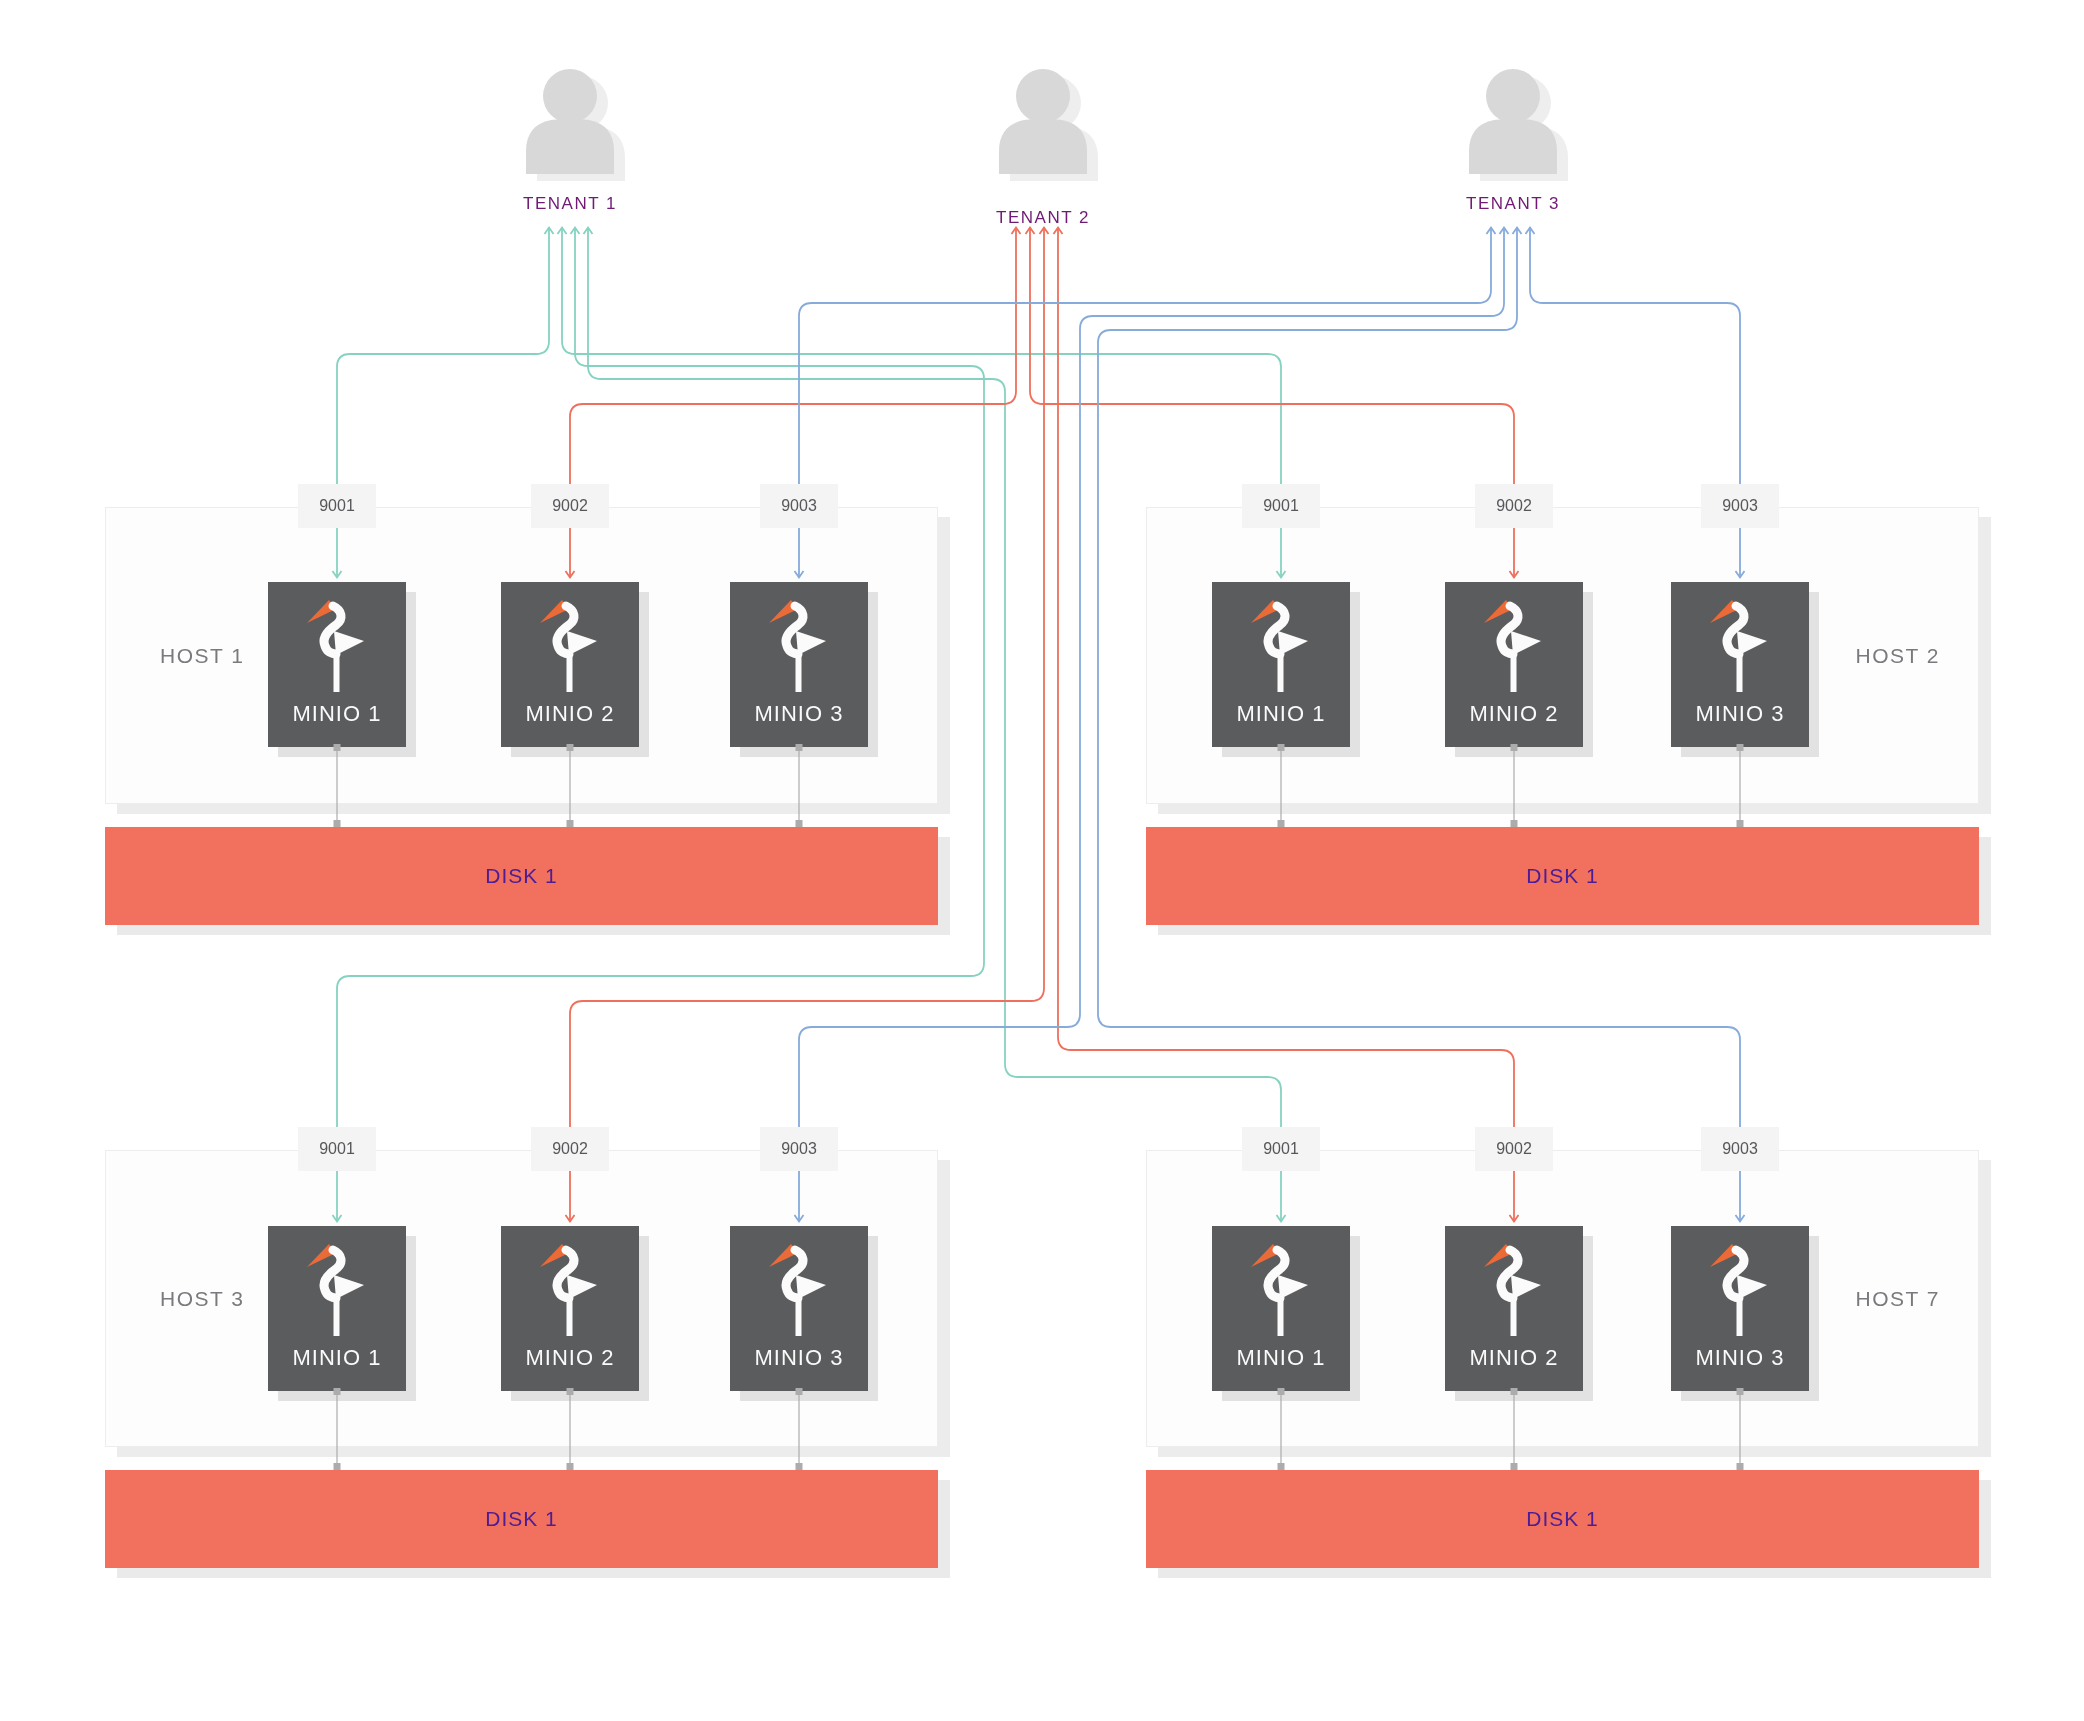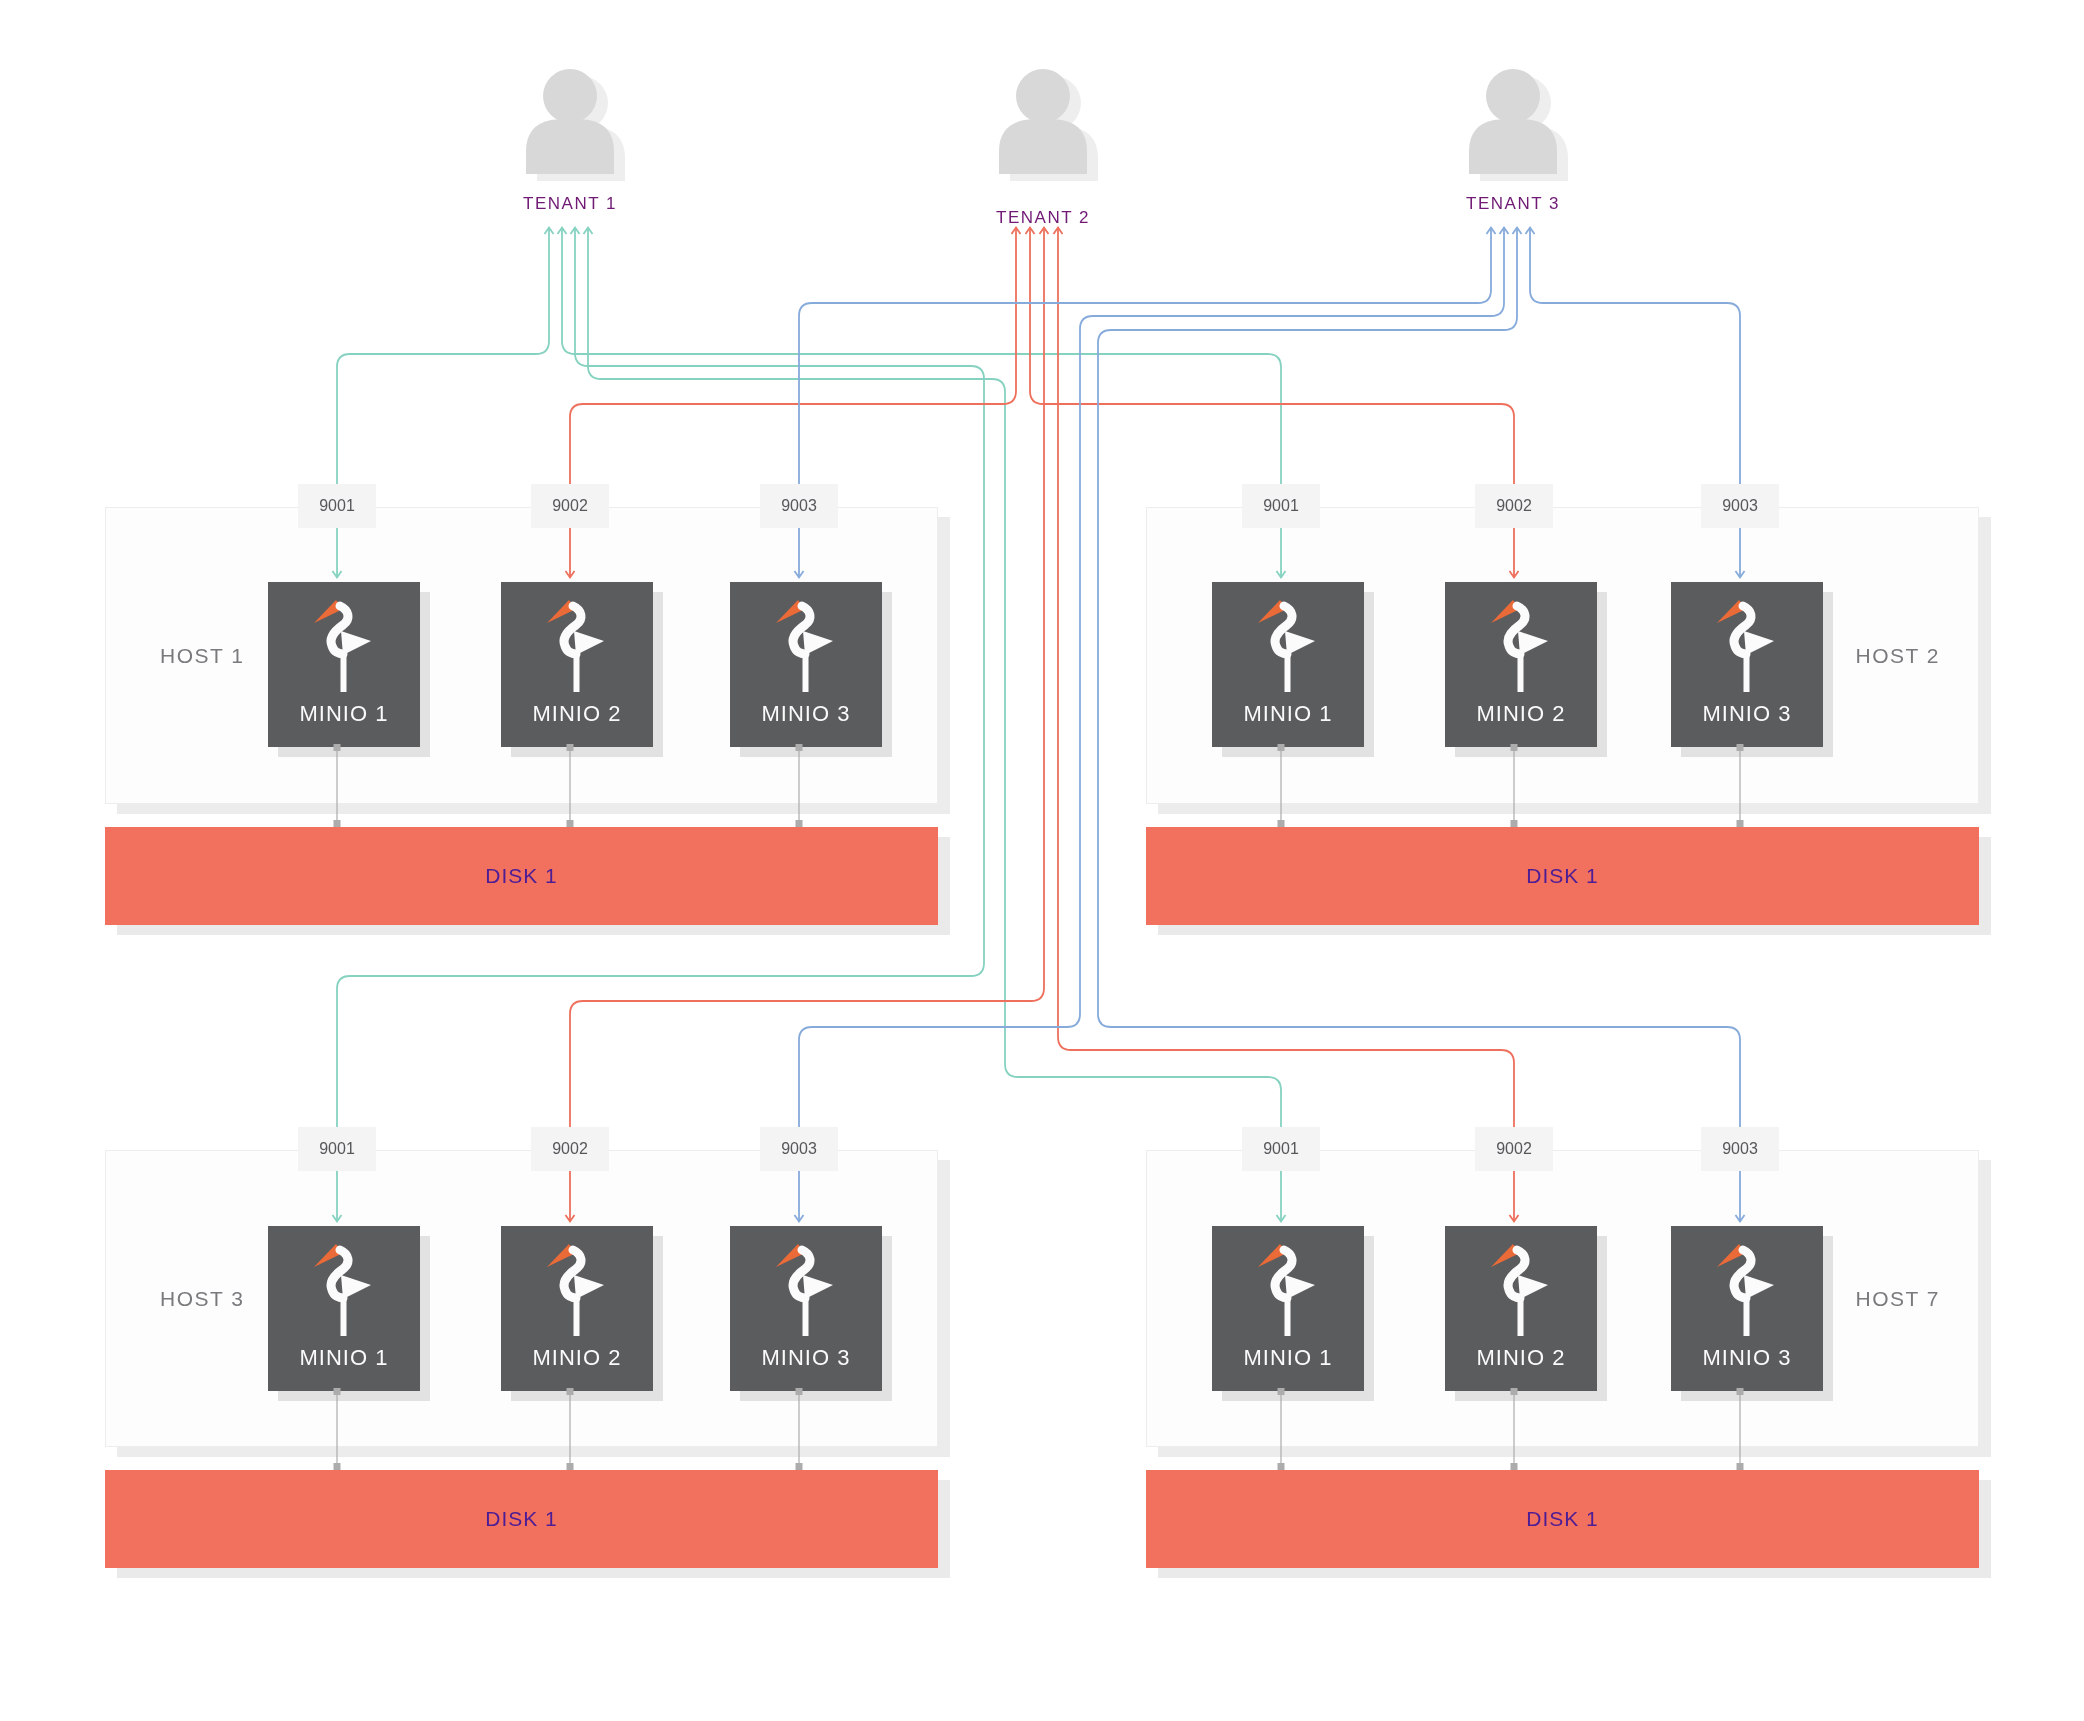--- a/index.html
+++ b/index.html
@@ -9,21 +9,21 @@
   .host{position:absolute;width:833px;height:297px;background:#fdfdfd;border:1px solid #ededed;
         box-shadow:12px 10px 0 0 #ececec;z-index:1;box-sizing:border-box;}
   .host-label{position:absolute;top:50%;transform:translateY(-50%);font-size:21px;color:#797a7d;
         letter-spacing:1.5px;z-index:2;}
   .host-label.left{left:54px;}
   .host-label.right{right:38px;}
 
   .disk{position:absolute;width:833px;height:98px;box-shadow:12px 10px 0 0 #eaeaea;z-index:1;
         display:flex;align-items:center;justify-content:center;color:#4c1d95;font-size:21px;letter-spacing:1px;}
 
-  .minio{position:absolute;width:152px;height:165px;box-shadow:10px 10px 0 0 #e2e2e2;z-index:2;}
+  .minio{position:absolute;width:138px;height:165px;box-shadow:10px 10px 0 0 #e2e2e2;z-index:2;}
   .minio .stork{position:absolute;left:50%;transform:translateX(-50%);top:14px;}
   .minio .minio-label{position:absolute;bottom:20px;width:100%;text-align:center;color:#fafafa;
         font-size:22px;letter-spacing:1px;}
 
   .port{position:absolute;width:78px;height:44px;line-height:44px;text-align:center;
         background:#f4f4f4;color:#56575a;font-size:16px;z-index:4;}
 
   .tenant-icon{position:absolute;z-index:1;}
   .tenant-label{position:absolute;width:200px;text-align:center;font-size:17px;color:#701a75;
         letter-spacing:1.5px;z-index:1;}

